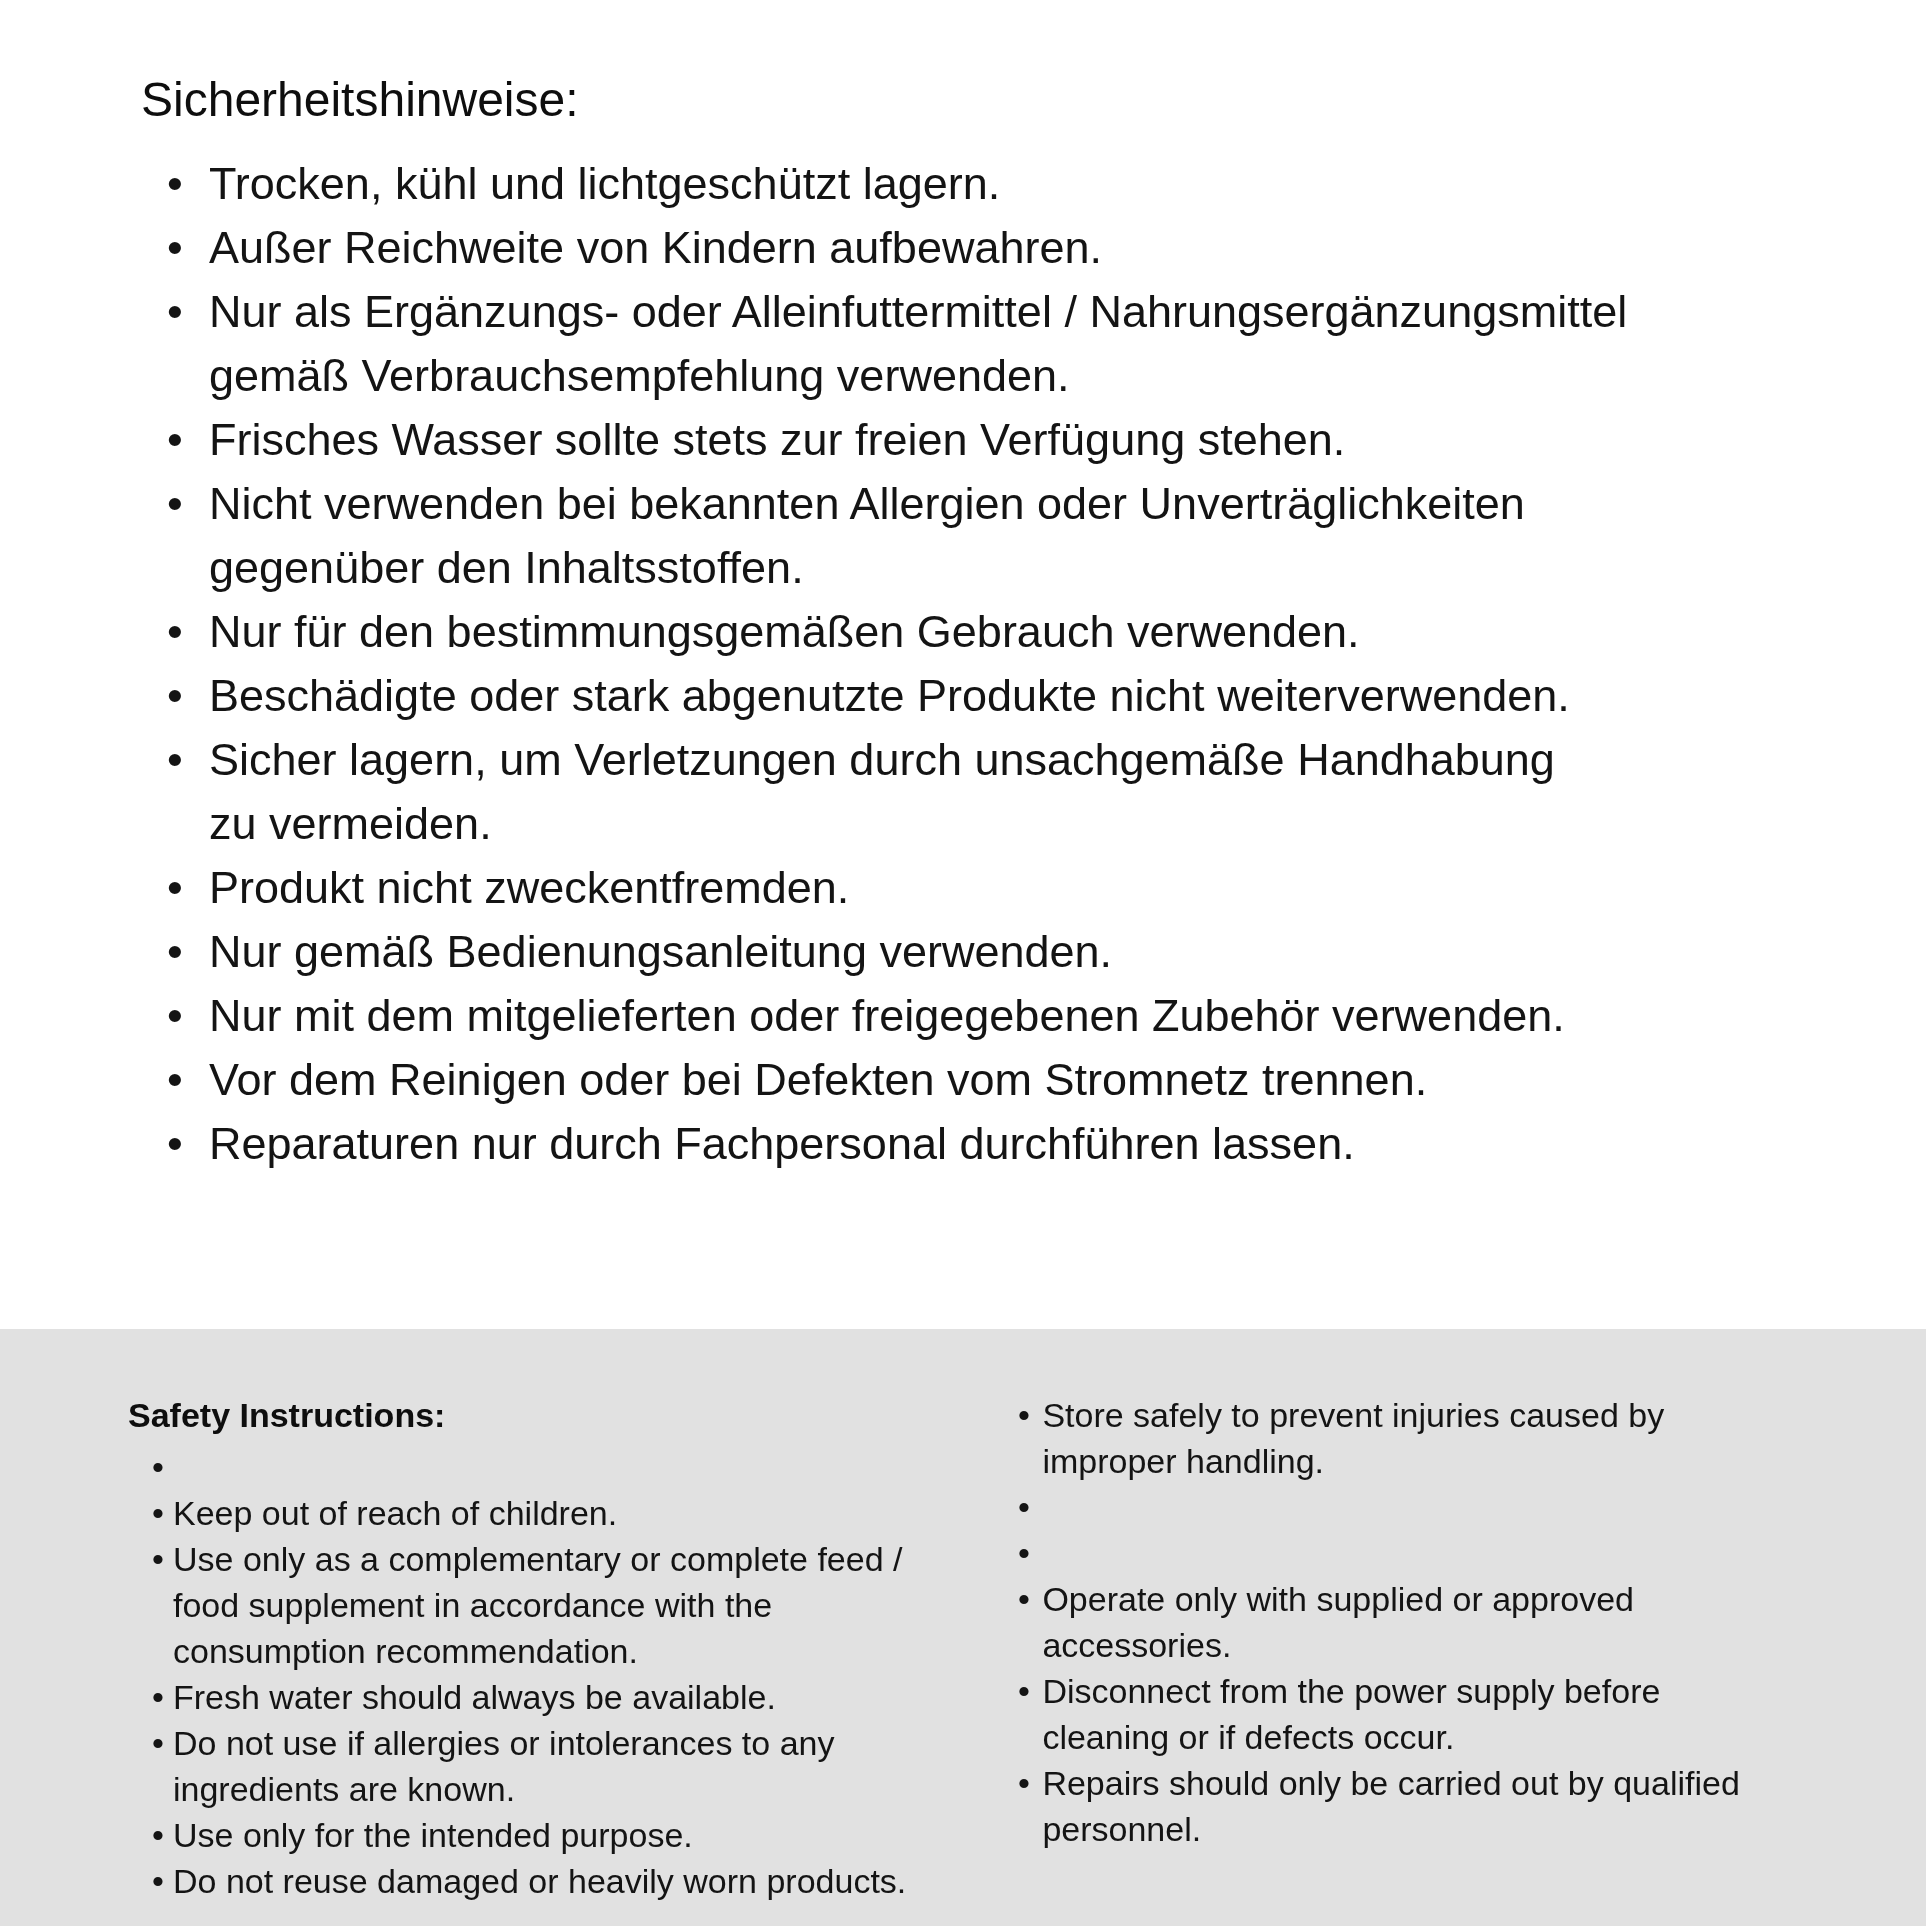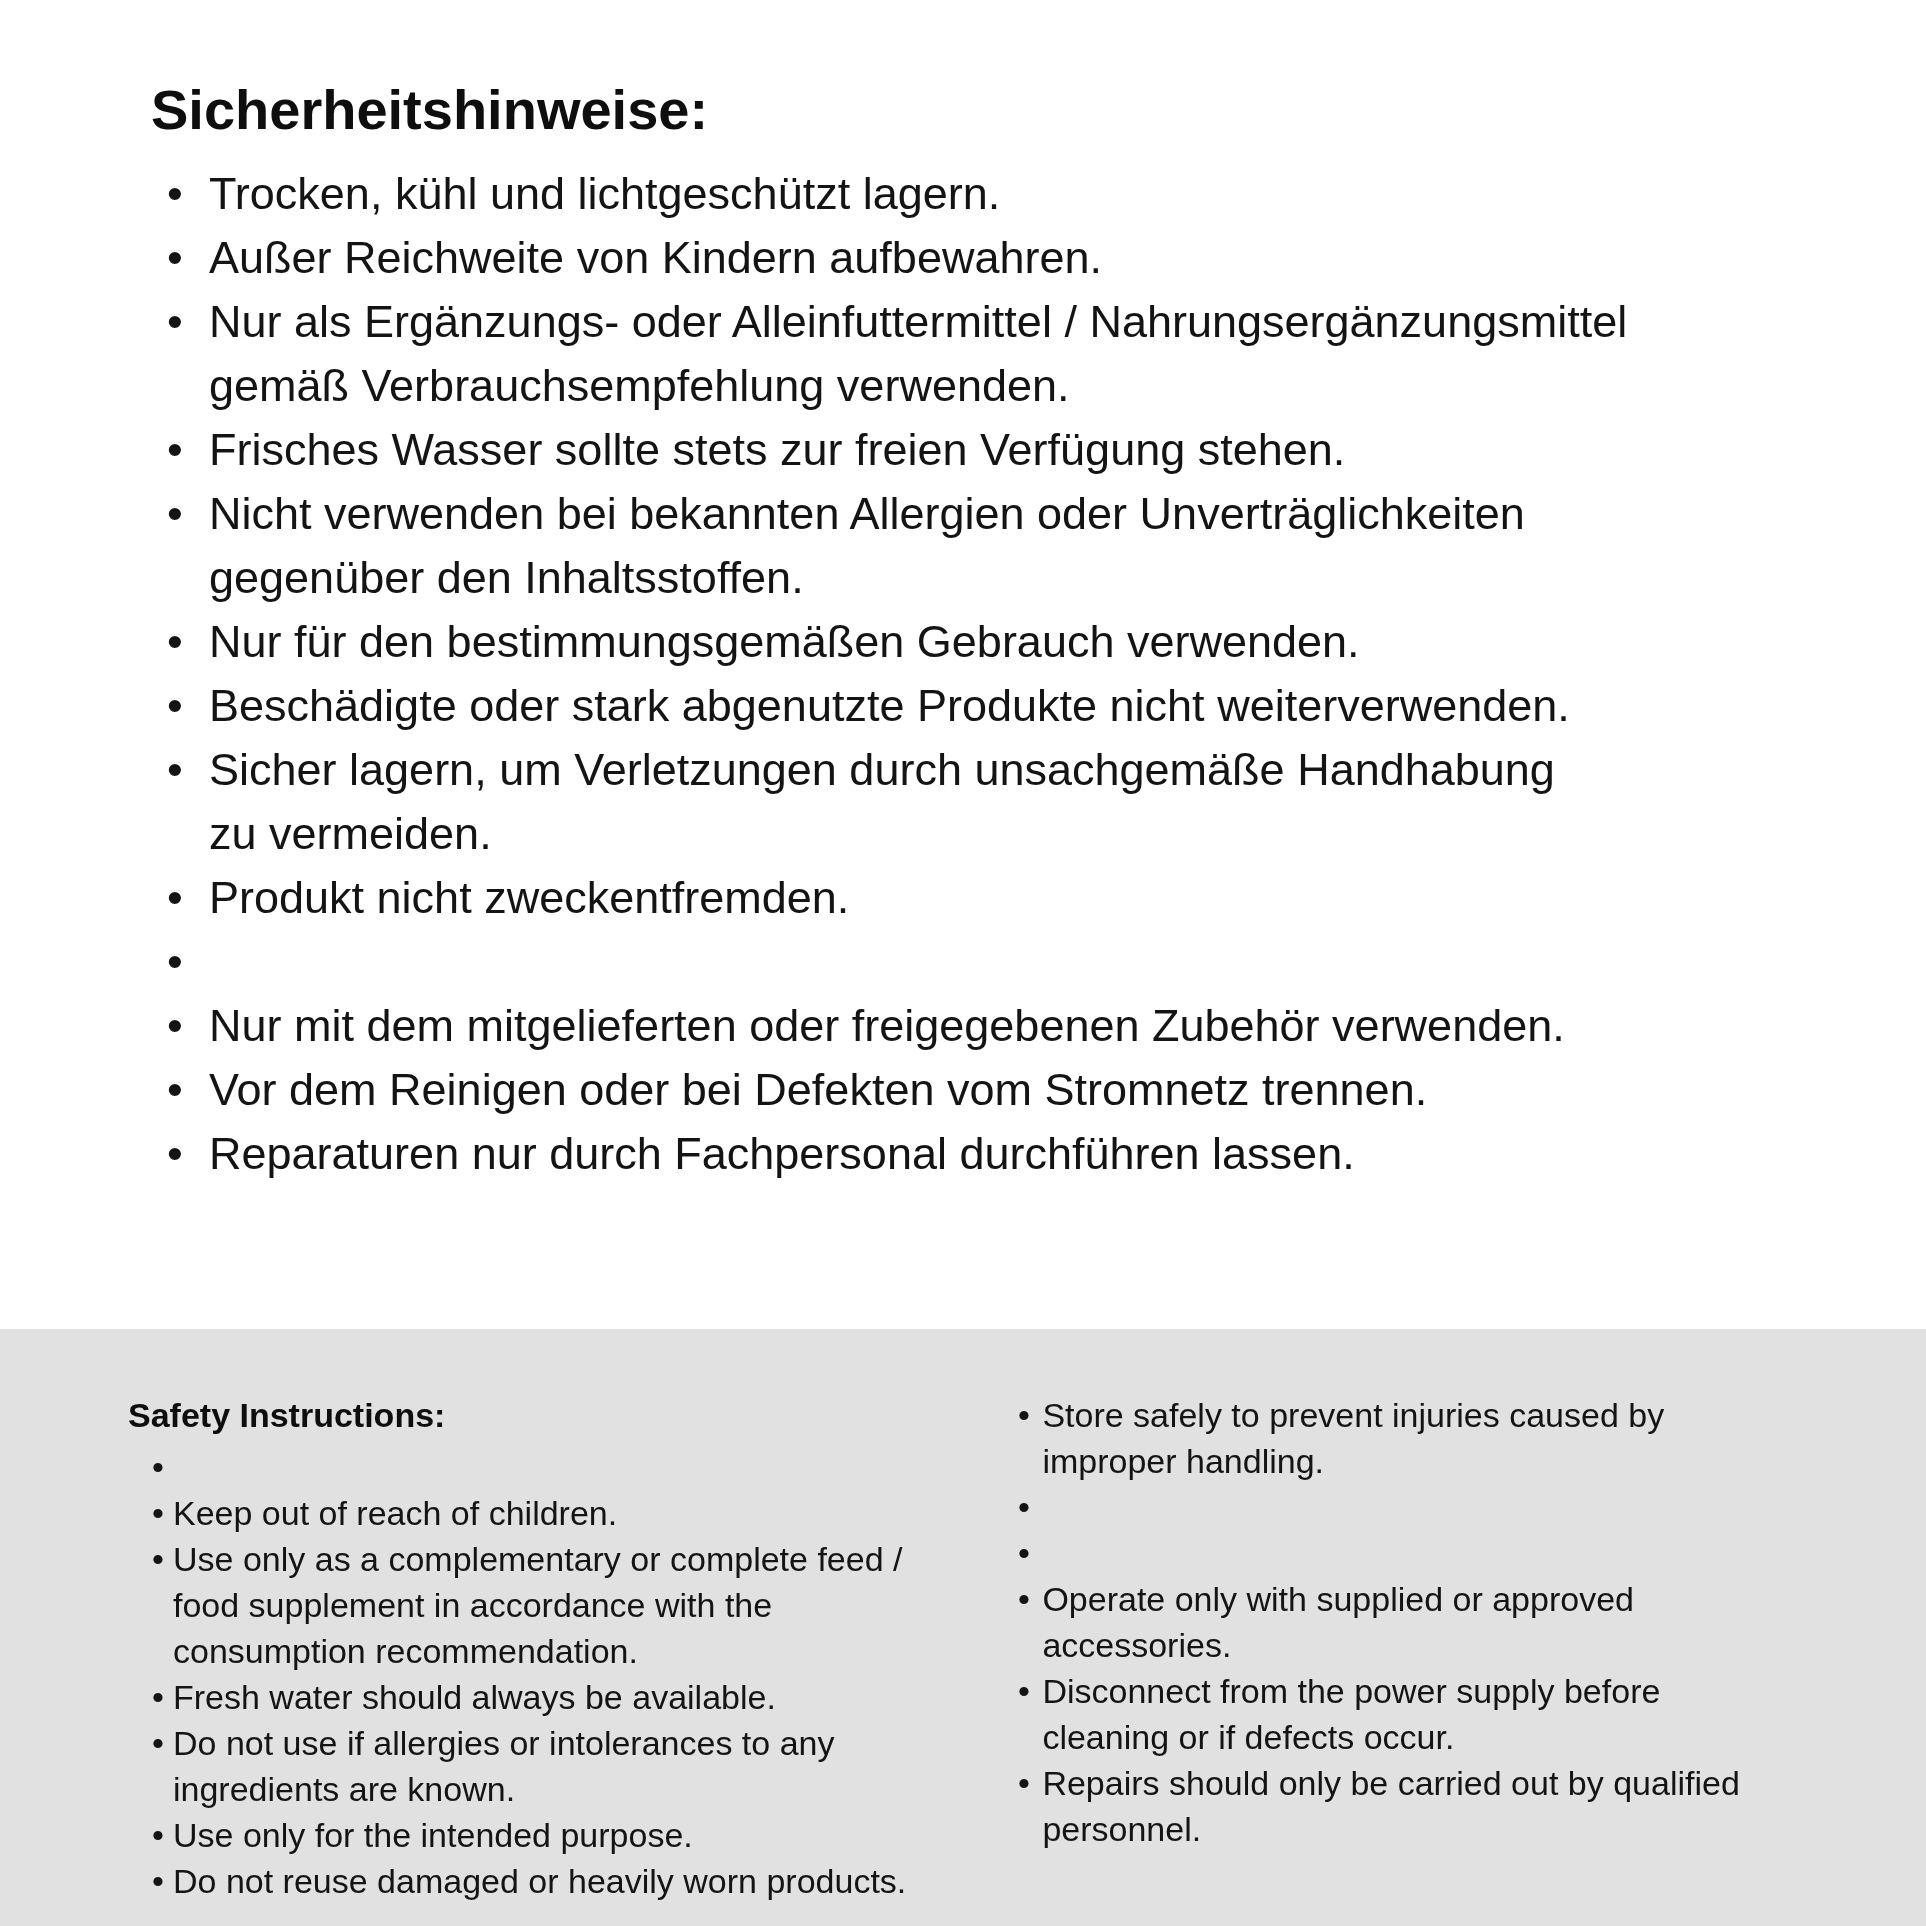--- a/index.html
+++ b/index.html
@@ -10,24 +10,24 @@
     background: #ffffff;
     color: #141414;
     font-family: "Liberation Sans", "DejaVu Sans", sans-serif;
     overflow: hidden;
   }
 
   
   .german-section { padding: 61px 0 0 136px; }
 
   .german-heading {
-    font-size: 56px;
+    font-size: 48px;
     line-height: 68px;
-    font-weight: 700;
-    margin: 15px;
+    font-weight: 400;
+    margin: 5px;
     color: #0e0e0e;
   }
 
   .german-list {
     list-style: none;
     margin: 18px 0 0 31px;
     padding: 0;
     font-size: 45px;
     line-height: 64px;
     font-weight: 400;
@@ -118,20 +118,21 @@
           <span class="bullet">•</span>
           <span class="item-text">Sicher lagern, um Verletzungen durch unsachgemäße Handhabung
 zu vermeiden.</span>
         </li>
       <li>
           <span class="bullet">•</span>
           <span class="item-text">Produkt nicht zweckentfremden.</span>
         </li>
       <li>
           <span class="bullet">•</span>
+          <span class="item-text">Nur gemäß Bedienungsanleitung verwenden.</span>
         </li>
       <li>
           <span class="bullet">•</span>
           <span class="item-text">Nur mit dem mitgelieferten oder freigegebenen Zubehör verwenden.</span>
         </li>
       <li>
           <span class="bullet">•</span>
           <span class="item-text">Vor dem Reinigen oder bei Defekten vom Stromnetz trennen.</span>
         </li>
       <li>

